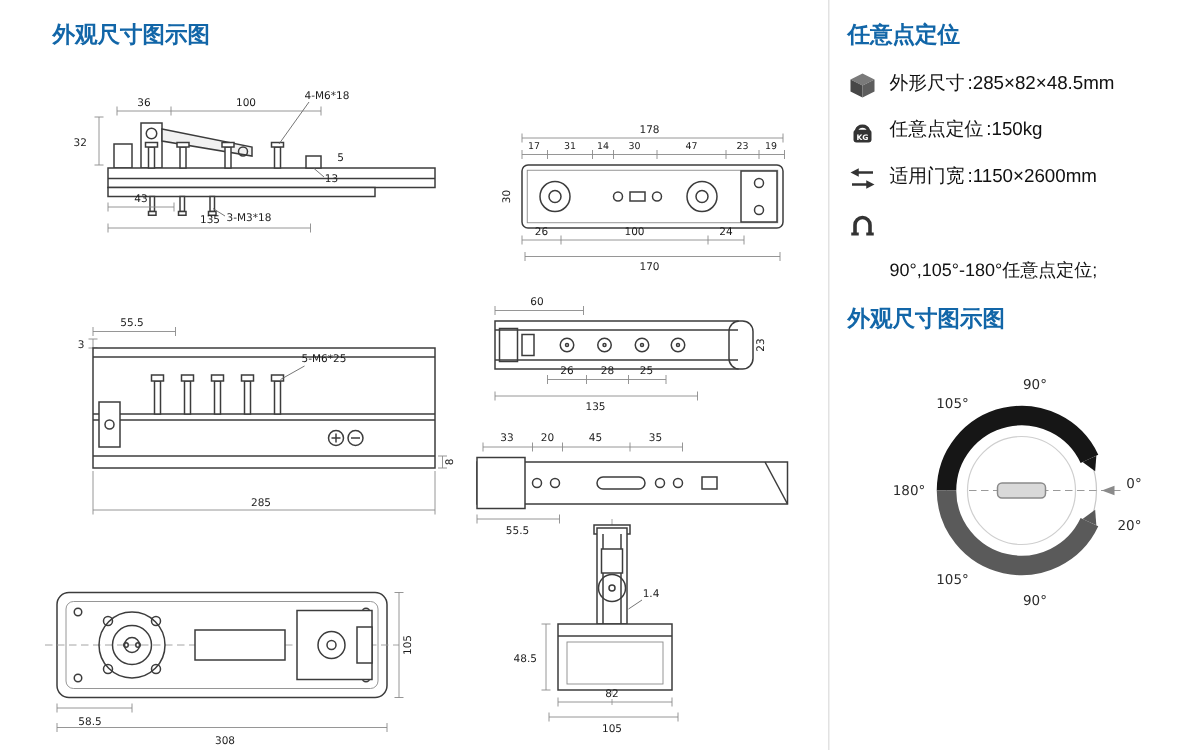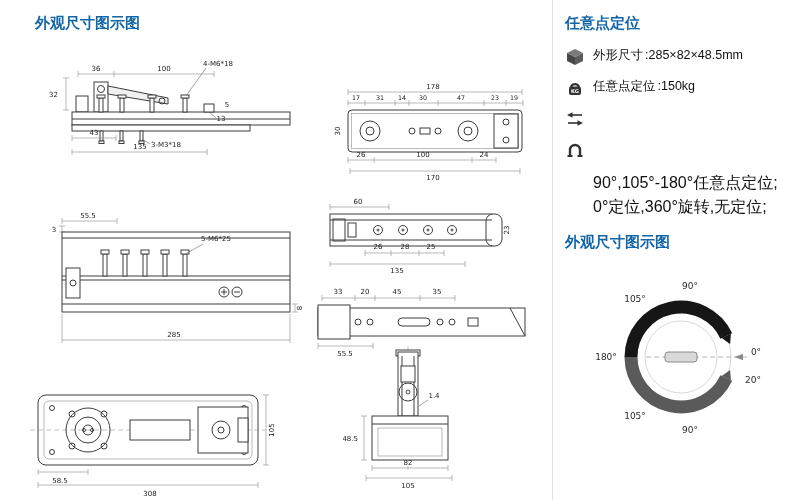--- a/index.html
+++ b/index.html
@@ -9,21 +9,21 @@
   .left-panel .section-title{position:absolute;left:35px;top:14px;}
   .drawings-svg{position:absolute;left:0;top:40px;}
   .divider{position:absolute;left:552px;top:0;width:1px;height:500px;background:#e2e2e2;}
   .right-panel{position:absolute;left:565px;top:0;width:232px;}
   .right-panel .section-title{margin-top:14px;}
   .spec-list{margin-top:14px;}
   .spec-row{display:flex;align-items:flex-start;margin-bottom:11px;font-size:12.5px;color:#111;}
   .spec-row.multi{align-items:flex-start;}
   .spec-icon{width:20px;height:20px;margin-right:8px;flex:0 0 20px;}
   .spec-value{margin-left:2px;}
-  .pos-lines{margin:2px 0 0 28px;font-size:16px;line-height:1.5;color:#111;}
+  .pos-lines{margin:2px 0 0 28px;font-size:12px;line-height:1.5;color:#111;}
   .pos-lines div{white-space:nowrap;}
   .angle-title{margin-top:22px;}
   .angle-svg{display:block;margin:14px auto 0 auto;}
   
   .ol{fill:none;stroke:#3c3c3c;stroke-width:1;}
   .fl{fill:#f1f1f1;stroke:#3c3c3c;stroke-width:1;}
   .wl{fill:#fff;stroke:#3c3c3c;stroke-width:1;}
   .dl{fill:none;stroke:#8a8a8a;stroke-width:0.6;}
   .ldr{fill:none;stroke:#666;stroke-width:0.6;}
   .cl{fill:none;stroke:#9a9a9a;stroke-width:0.6;stroke-dasharray:5 3;}
@@ -285,34 +285,34 @@
         <span class="spec-text"><span>任意点定位</span><span class="spec-value">:150kg</span></span>
       </div>
 
       <div class="spec-row">
         <svg class="spec-icon" viewBox="0 0 20 20">
           <line x1="17" y1="6" x2="6" y2="6" stroke="#333" stroke-width="1.6"></line>
           <polygon points="2,6 7.5,3.2 7.5,8.8" fill="#333"></polygon>
           <line x1="3" y1="14" x2="14" y2="14" stroke="#333" stroke-width="1.6"></line>
           <polygon points="18,14 12.5,11.2 12.5,16.8" fill="#333"></polygon>
         </svg>
+        <span class="spec-text"><span>适用门宽</span><span class="spec-value">:1150×2600mm</span></span>
       </div>
 
       <div class="spec-row">
         <svg class="spec-icon" viewBox="0 0 20 20">
           <path d="M5 16 L5 10 A5 5 0 0 1 15 10 L15 16" fill="none" stroke="#333" stroke-width="2.4"></path>
           <line x1="2.5" y1="16" x2="7.5" y2="16" stroke="#333" stroke-width="2"></line>
           <line x1="12.5" y1="16" x2="17.5" y2="16" stroke="#333" stroke-width="2"></line>
         </svg>
       </div>
 
 
       <div class="pos-lines">
         <div>90°,105°-180°任意点定位;</div>
-        <div>0°定位,360°旋转,无定位;</div>
       </div>
     </div>
 
     <h2 class="section-title angle-title">外观尺寸图示图</h2>
 
     <svg class="angle-svg" width="190" height="182" viewBox="0 0 190 182">
       <g transform="translate(5,1)">
         <circle cx="90" cy="90" r="50" fill="none" stroke="#c8c8c8" stroke-width="0.8"></circle>
         <circle cx="90" cy="90" r="36" fill="none" stroke="#cfcfcf" stroke-width="0.8"></circle>
 

